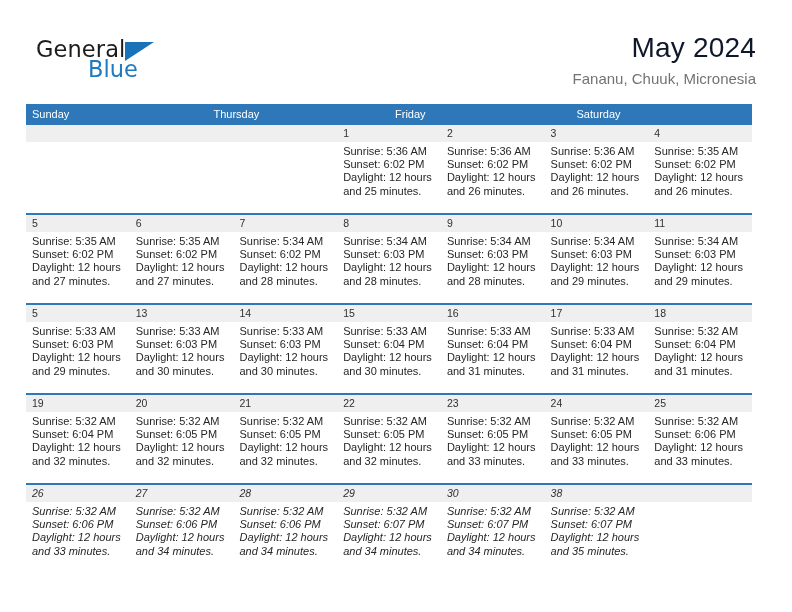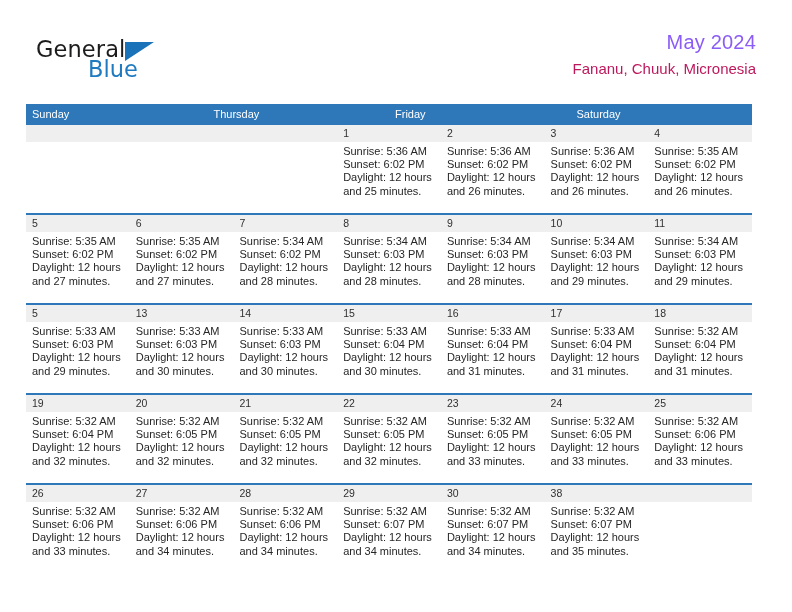--- a/index.html
+++ b/index.html
@@ -67,32 +67,32 @@
     border-bottom: 19px solid transparent;
   }
 
   .title-block {
     position: absolute;
     right: 36px;
     top: 30px;
     text-align: right;
   }
   .month-title {
-    font-size: 20px;
+    font-size: 28px;
     font-weight: 400;
-    color: #8b5cf6;
+    color: #0f172a;
     line-height: 1.25;
     letter-spacing: 0.2px;
     font-family: "Liberation Sans", sans-serif;
   }
   .location-title {
     margin-top: 5px;
     font-size: 15px;
     font-weight: 400;
-    color: #be185d;
+    color: #737373;
     line-height: 1.2;
     font-family: "Liberation Sans", sans-serif;
   }
 
   
   .calendar {
     position: absolute;
     left: 26px;
     top: 104px;
     width: 726px;
@@ -115,20 +115,21 @@
   }
 
   .week-row {
     display: flex;
     width: 100%;
     border-bottom: 2px solid #2e77b8;
     box-sizing: border-box;
   }
   .week-row:last-child {
     border-bottom: none;
+    font-style: italic;
   }
   .day-cell {
     flex: 1 1 0;
     box-sizing: border-box;
     background: #ffffff;
     min-height: 88px;
     position: relative;
     overflow: hidden;
   }
   .day-number {

